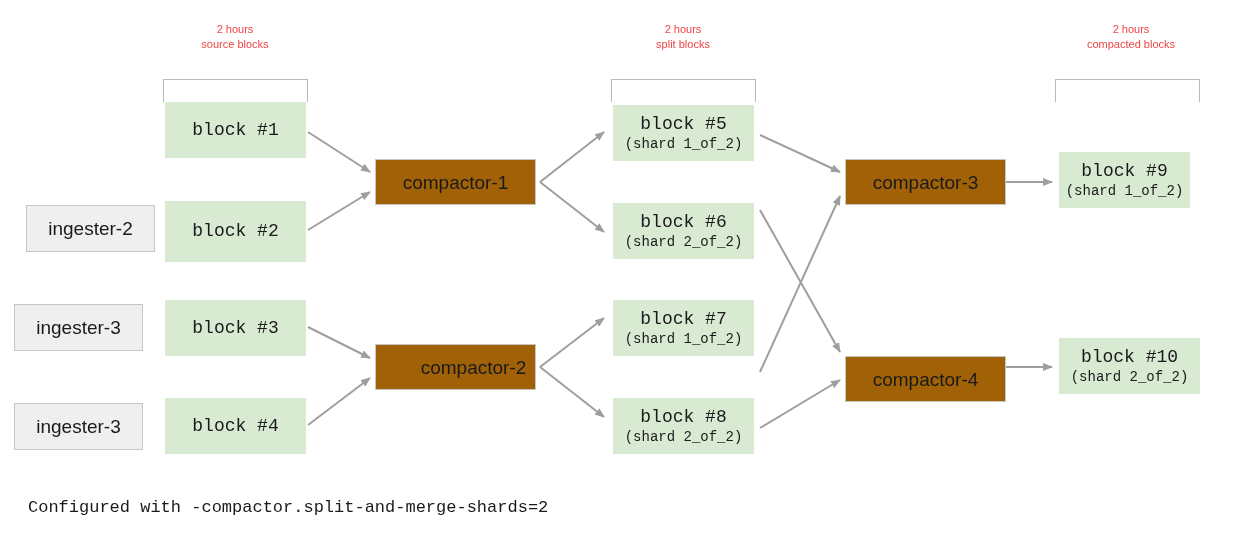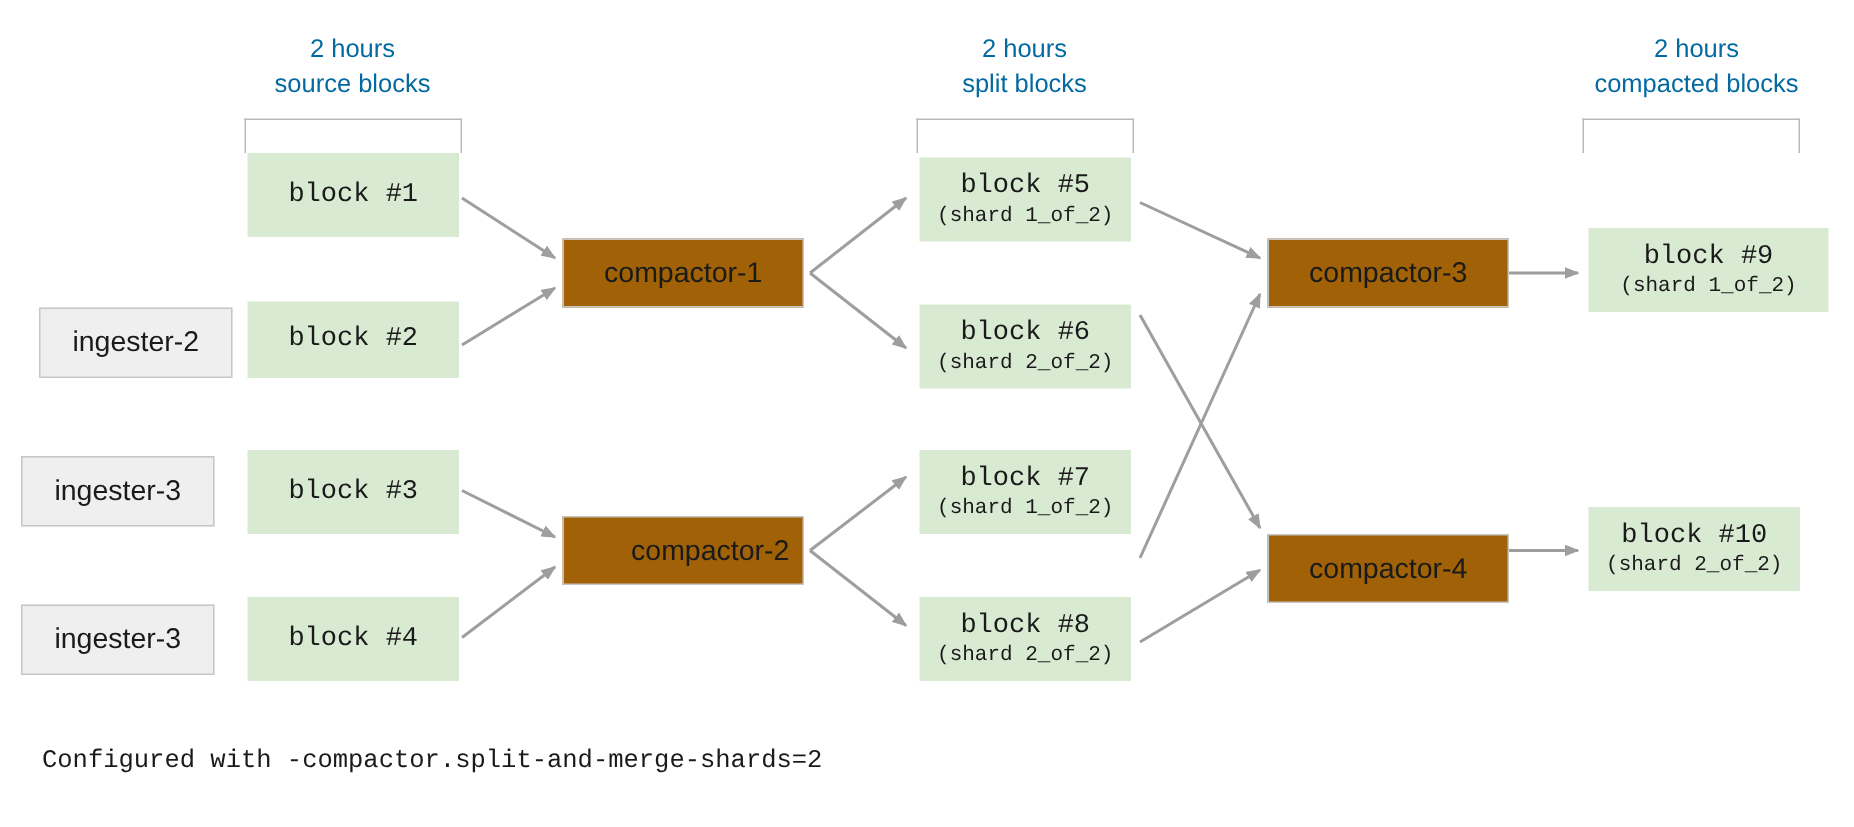--- a/index.html
+++ b/index.html
@@ -59,22 +59,22 @@
   }
   .block .b-sub {
     font-size: 14px;
     line-height: 1.15;
     margin-top: 1px;
   }
   .col-head {
     position: absolute;
     text-align: center;
     font-family: "Liberation Sans", sans-serif;
-    font-size: 17px;
-    color: #0369a1;
+    font-size: 11px;
+    color: #ef4444;
     line-height: 1.35;
     white-space: nowrap;
   }
   .bracket {
     position: absolute;
     box-sizing: border-box;
     border: 1px solid #b9b9b9;
     border-bottom: 0;
     background: transparent;
   }
@@ -144,21 +144,21 @@
   <div class="node ingester" style="left:14px; top:304px; width:129px; height:47px;">
     <span>ingester-3</span>
   </div>
   <div class="node ingester" style="left:14px; top:403px; width:129px; height:47px;">
     <span>ingester-3</span>
   </div>
 
   <div class="node block" style="left:165px; top:102px; width:141px; height:56px;">
     <span class="b-title">block #1</span>
   </div>
-  <div class="node block" style="left:165px; top:201px; width:141px; height:51px;">
+  <div class="node block" style="left:165px; top:201px; width:141px; height:61px;">
     <span class="b-title">block #2</span>
   </div>
   <div class="node block" style="left:165px; top:300px; width:141px; height:56px;">
     <span class="b-title">block #3</span>
   </div>
   <div class="node block" style="left:165px; top:398px; width:141px; height:56px;">
     <span class="b-title">block #4</span>
   </div>
 
   <div class="node compactor" style="left:375px; top:159px; width:161px; height:46px;">
@@ -185,21 +185,21 @@
     <span class="b-sub">(shard 2_of_2)</span>
   </div>
 
   <div class="node compactor" style="left:845px; top:159px; width:161px; height:46px;">
     <span>compactor-3</span>
   </div>
   <div class="node compactor" style="left:845px; top:356px; width:161px; height:46px;">
     <span>compactor-4</span>
   </div>
 
-  <div class="node block" style="left:1059px; top:152px; width:160px; height:56px;">
+  <div class="node block" style="left:1059px; top:152px; width:131px; height:56px;">
     <span class="b-title">block #9</span>
     <span class="b-sub">(shard 1_of_2)</span>
   </div>
   <div class="node block" style="left:1059px; top:338px; width:141px; height:56px;">
     <span class="b-title">block #10</span>
     <span class="b-sub">(shard 2_of_2)</span>
   </div>
 
   <div class="caption" style="left:28px; top:498px;">Configured with -compactor.split-and-merge-shards=2</div>
 

